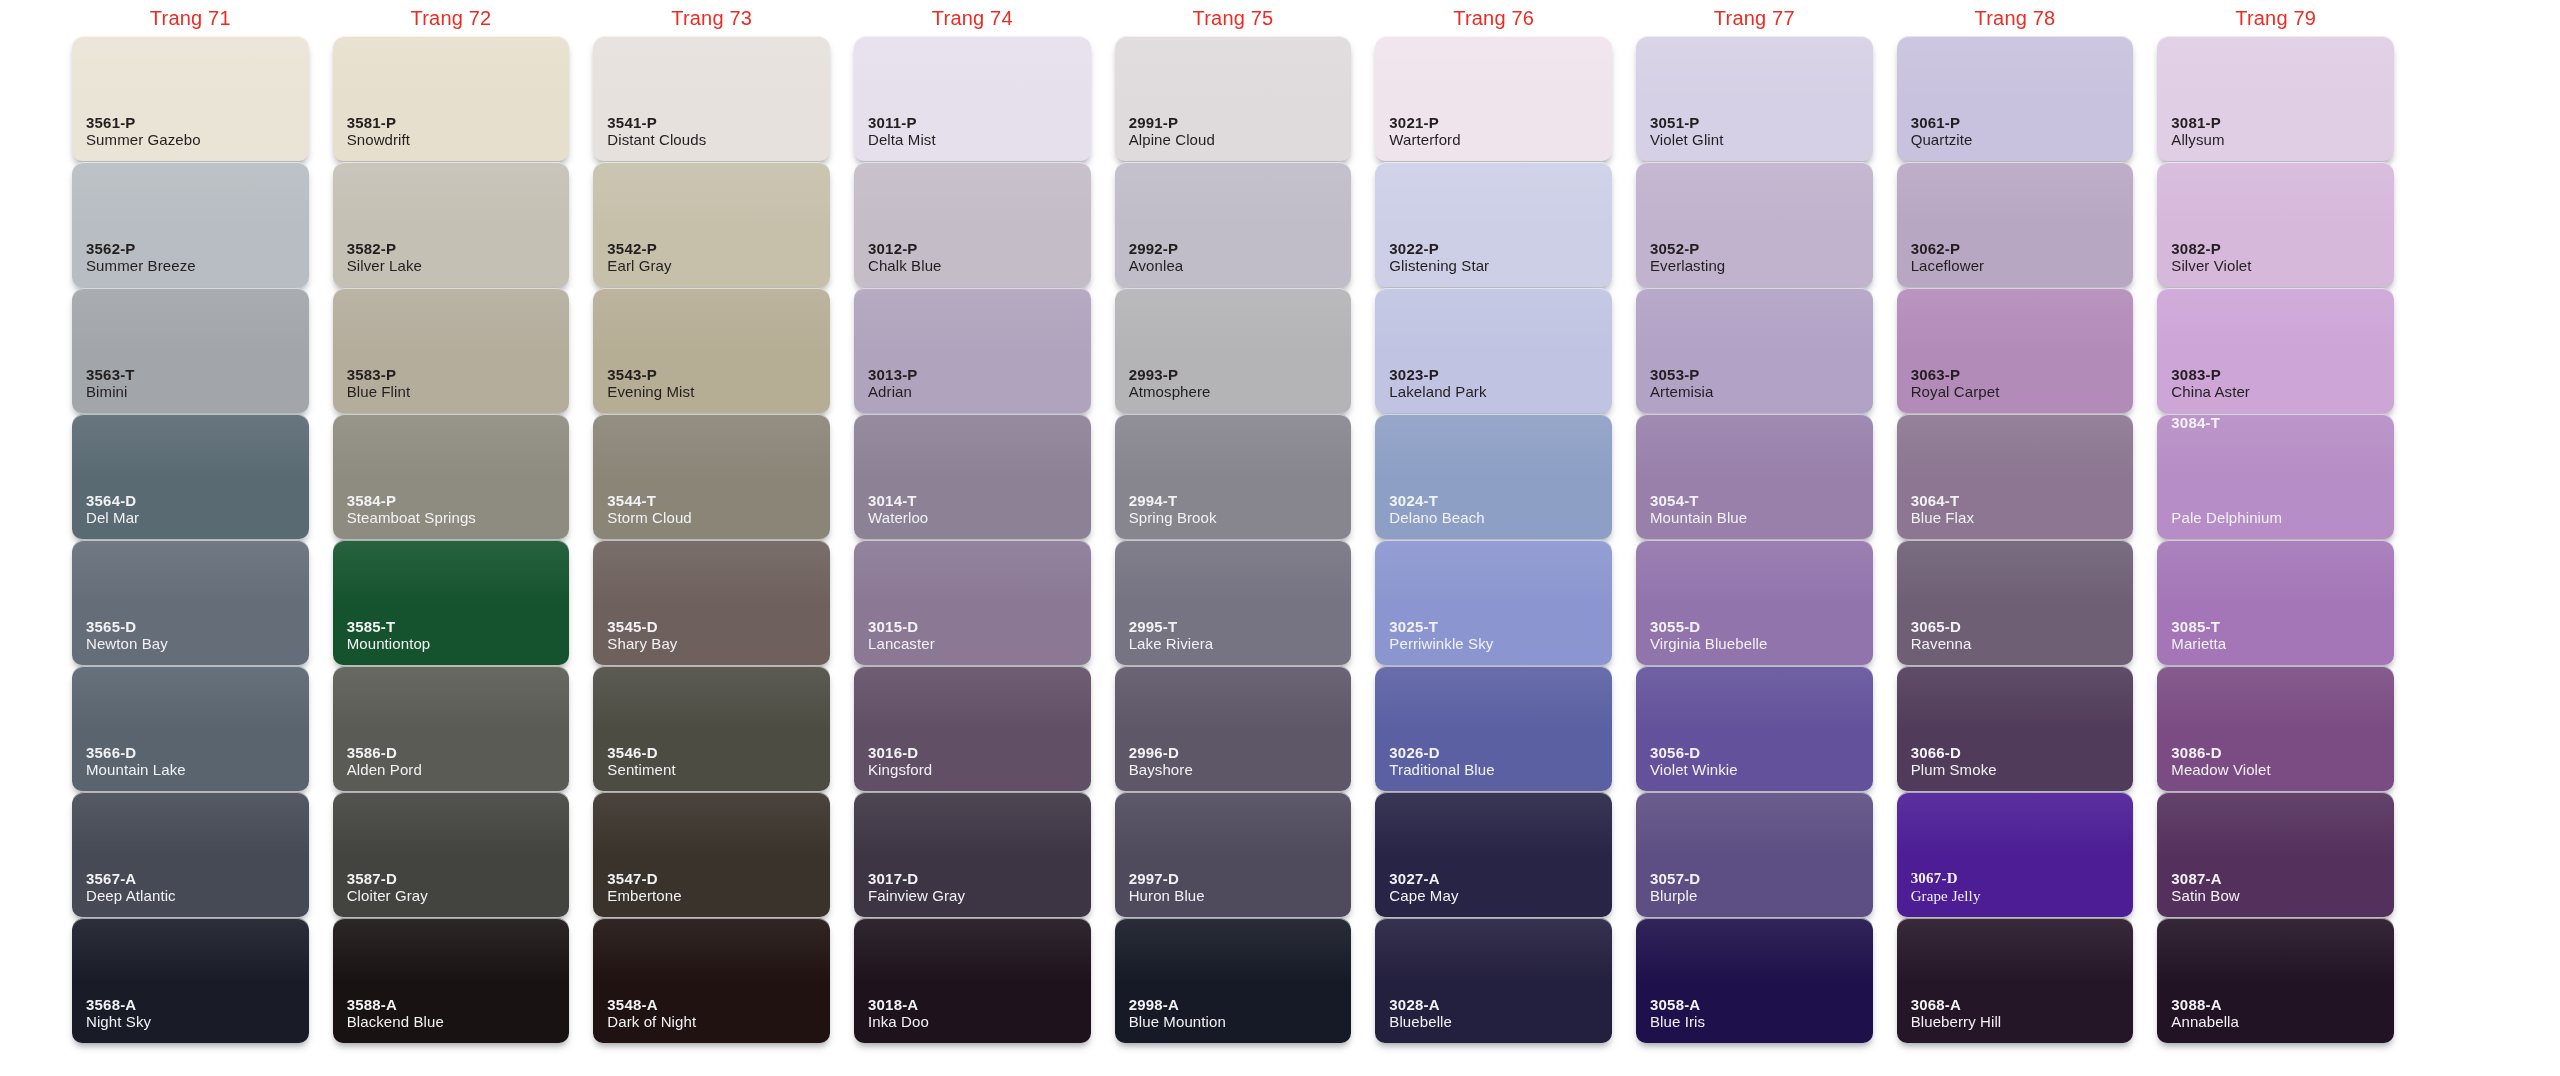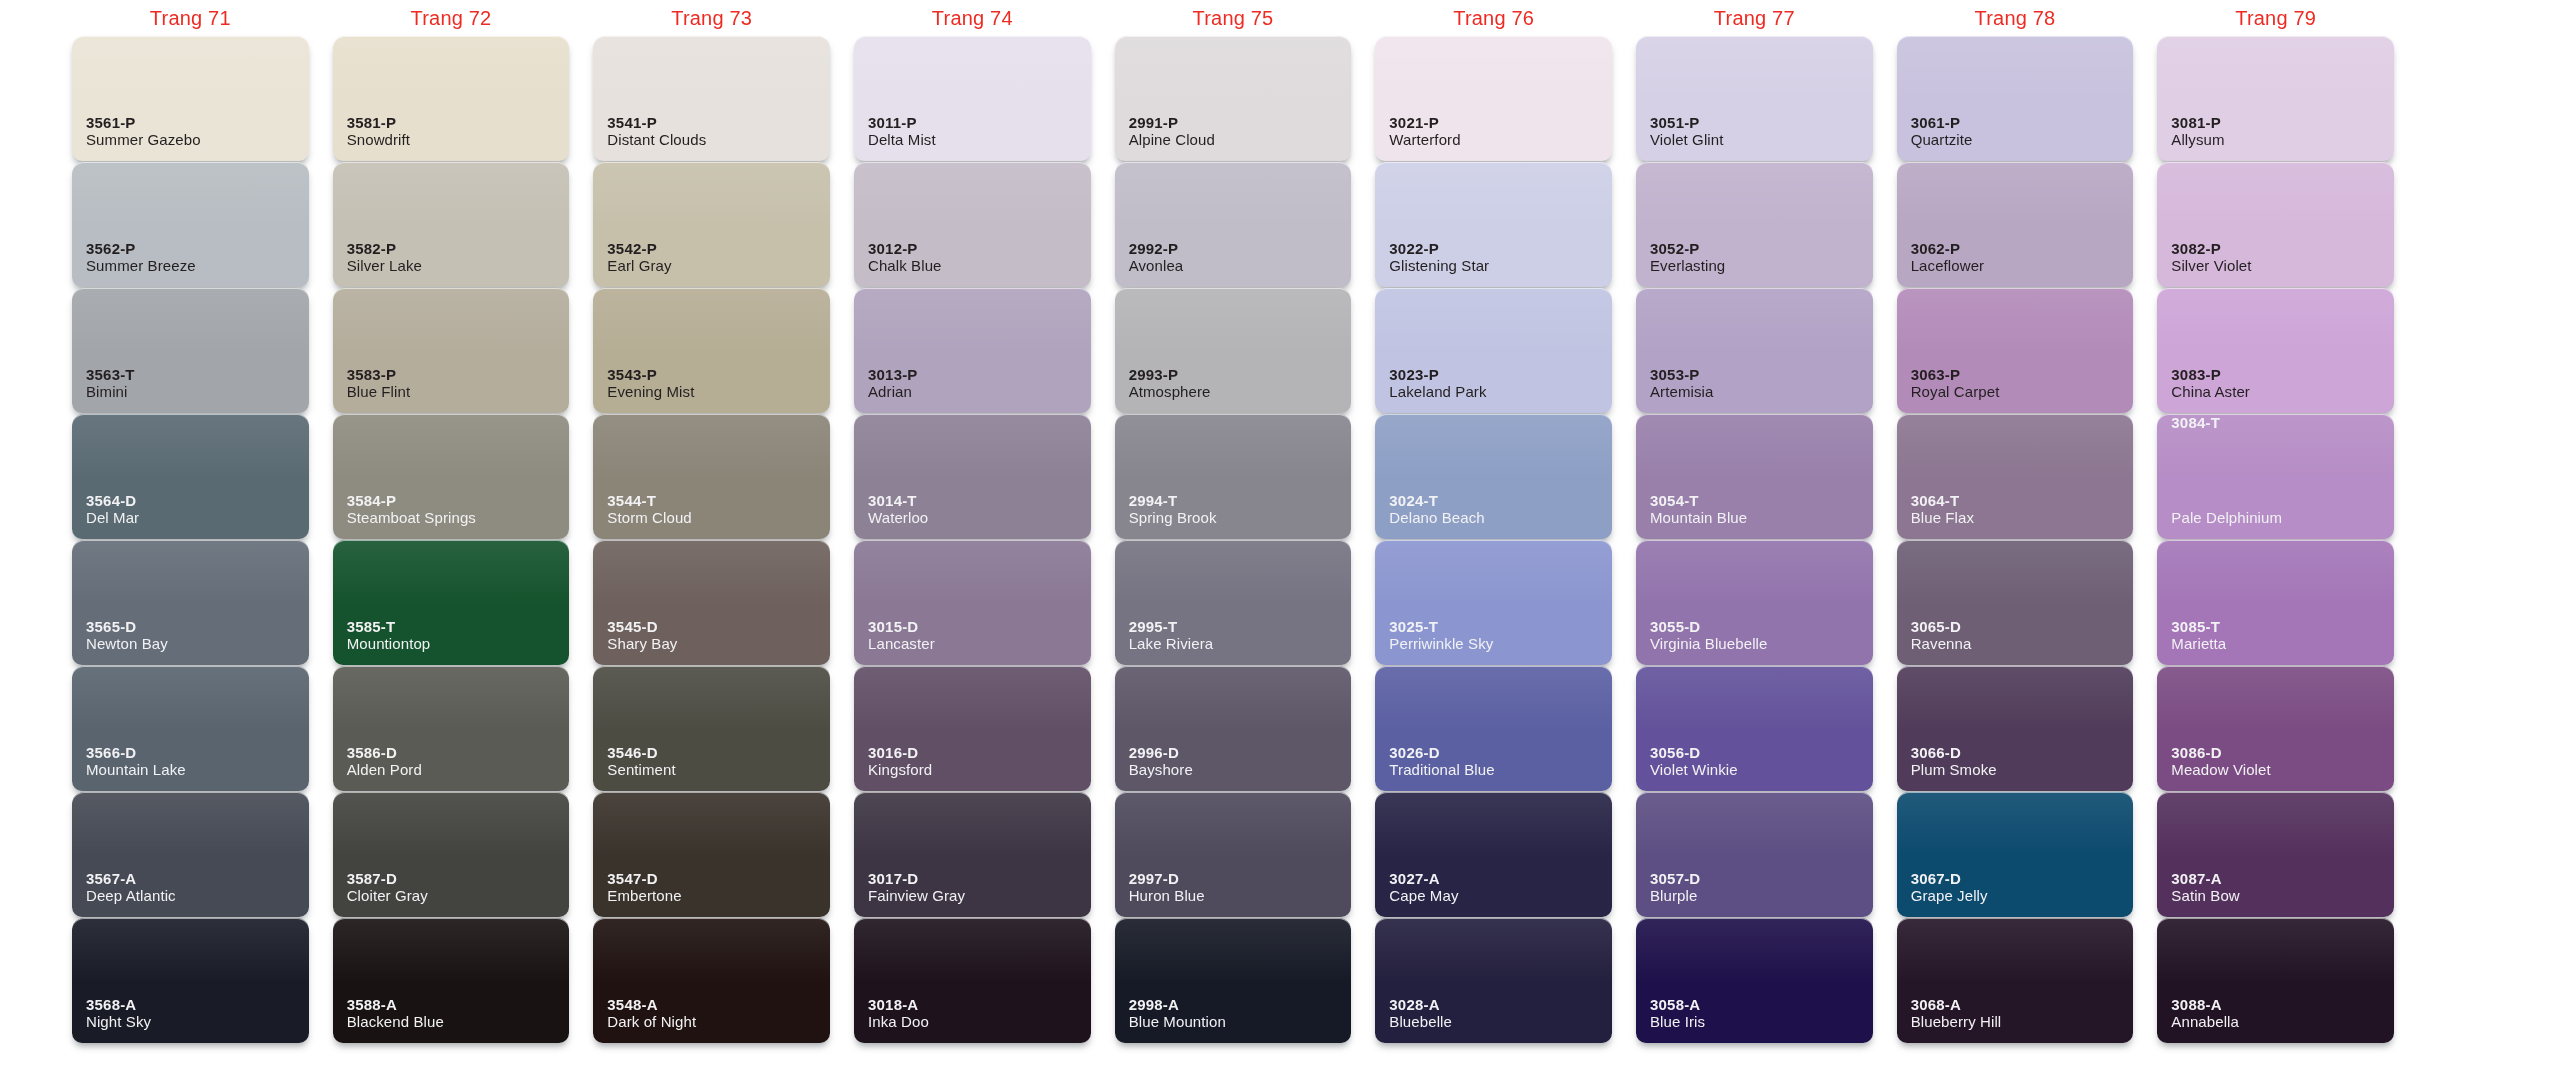--- a/index.html
+++ b/index.html
@@ -194,21 +194,21 @@
         <div class="cname">Bimini</div>
       </div>
       <div class="swatch dark-text" style="background: rgb(180, 173, 156);">
         <div class="code">3583-P</div>
         <div class="cname">Blue Flint</div>
       </div>
       <div class="swatch dark-text" style="background: rgb(182, 173, 149);">
         <div class="code">3543-P</div>
         <div class="cname">Evening Mist</div>
       </div>
-      <div class="swatch dark-text" style="background: rgb(176, 163, 189);">
+      <div class="swatch dark-text" style="background: rgb(176, 163, 189); border-radius: 10px;">
         <div class="code">3013-P</div>
         <div class="cname">Adrian</div>
       </div>
       <div class="swatch dark-text" style="background: rgb(180, 180, 182);">
         <div class="code">2993-P</div>
         <div class="cname">Atmosphere</div>
       </div>
       <div class="swatch dark-text" style="background: rgb(192, 196, 226);">
         <div class="code">3023-P</div>
         <div class="cname">Lakeland Park</div>
@@ -354,21 +354,21 @@
         <div class="cname">Huron Blue</div>
       </div>
       <div class="swatch light-text" style="background: rgb(39, 36, 70);">
         <div class="code">3027-A</div>
         <div class="cname">Cape May</div>
       </div>
       <div class="swatch light-text" style="background: rgb(93, 79, 131);">
         <div class="code">3057-D</div>
         <div class="cname">Blurple</div>
       </div>
-      <div class="swatch light-text" style="background: #0c4a6e;">
+      <div class="swatch light-text" style="background: #4c1d95; font-family: Liberation Serif, serif;">
         <div class="code">3067-D</div>
         <div class="cname">Grape Jelly</div>
       </div>
       <div class="swatch light-text" style="background: rgb(84, 49, 93);">
         <div class="code">3087-A</div>
         <div class="cname">Satin Bow</div>
       </div>
       <div class="swatch light-text" style="background: rgb(25, 28, 39);">
         <div class="code">3568-A</div>
         <div class="cname">Night Sky</div>

